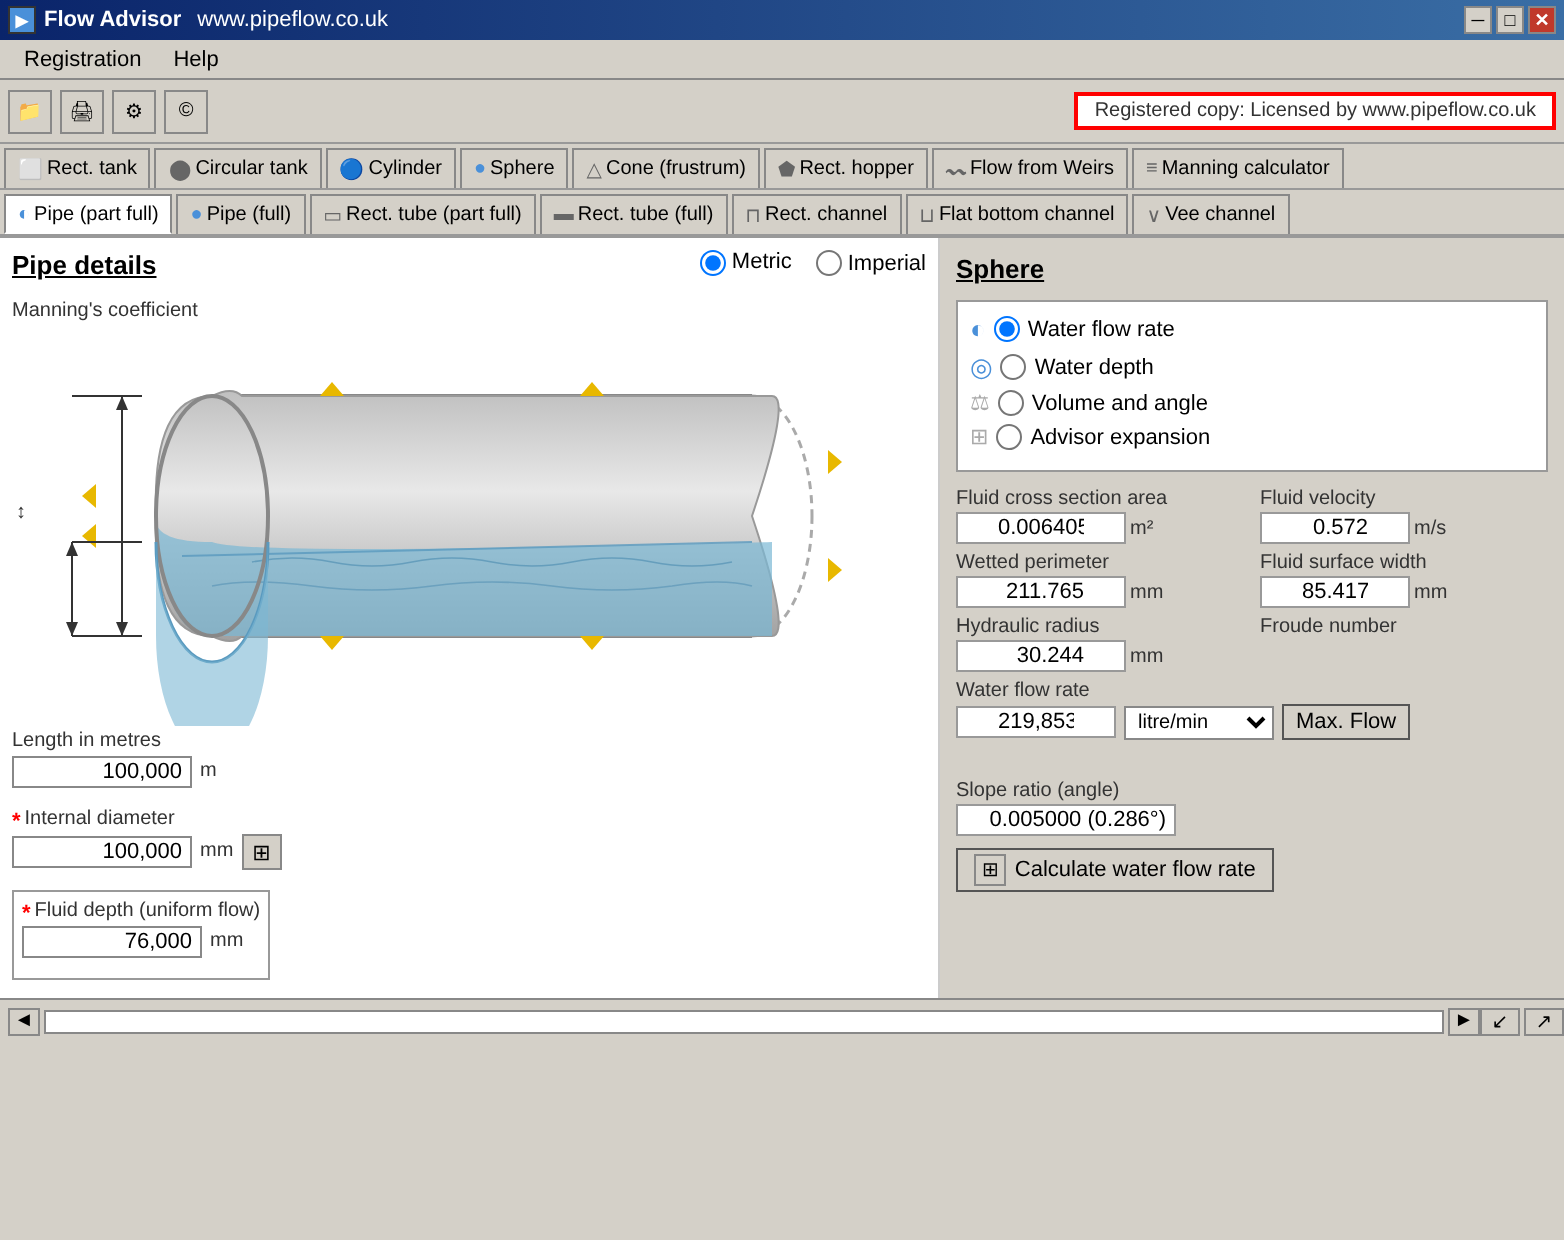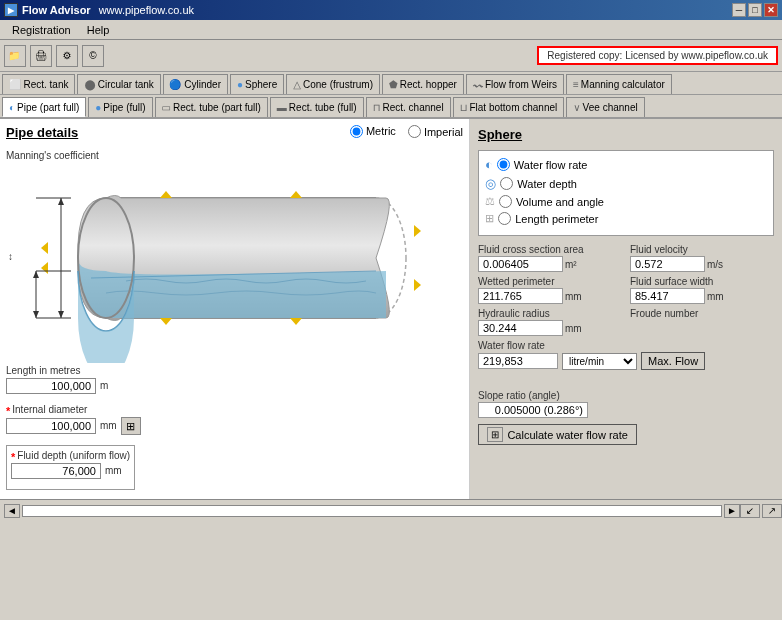--- a/index.html
+++ b/index.html
@@ -37,21 +37,21 @@
     .dropdown { border: 1px solid #888; background: white; font-size: 10px; padding: 1px 2px; }
     .required-star { color: red; font-weight: bold; margin-right: 2px; }
 
     
     .right-panel { flex: 1; padding: 8px; background: #d4d0c8; }
     .results-title { font-size: 13px; font-weight: bold; text-decoration: underline; margin-bottom: 8px; }
     .result-options { background: white; border: 1px solid #999; padding: 6px; margin-bottom: 8px; }
     .result-option { display: flex; align-items: center; gap: 4px; margin-bottom: 4px; font-size: 11px; }
     .result-option input[type=radio] { margin: 0; }
     .result-field-label { font-size: 10px; color: #333; margin-bottom: 1px; }
-    .result-value { border: 1px solid #999; background: white; padding: 1px 4px; font-size: 11px; text-align: left; width: 100%; }
+    .result-value { border: 1px solid #999; background: white; padding: 1px 20px; font-size: 11px; text-align: right; width: 100%; }
     .unit-label { font-size: 10px; color: #333; white-space: nowrap; }
     
     
     .status-bar { background: #d4d0c8; height: 22px; border-top: 1px solid #888; display: flex; align-items: center; padding: 0 4px; justify-content: space-between; }
     .status-scroll { width: 16px; height: 14px; background: #d4d0c8; border: 1px solid #888; display: flex; align-items: center; justify-content: center; font-size: 10px; }
 
     
     .calc-btn { background: #d4d0c8; border: 1px solid #555; padding: 2px 8px; font-size: 11px; cursor: pointer; display: flex; align-items: center; gap: 4px; }
     .max-flow-btn { background: #d4d0c8; border: 1px solid #555; padding: 2px 6px; font-size: 11px; cursor: pointer; }
     .slope-ratio-box { border: 1px solid #999; background: white; padding: 1px 4px; font-size: 11px; text-align: right; width: 110px; }
@@ -293,21 +293,21 @@
         <span>Water depth</span>
       </div>
       <div class="result-option">
         <span style="color:#aaa;font-size:11px;">⚖</span>
         <input type="radio" name="result_type" style="">
         <span>Volume and angle</span>
       </div>
       <div class="result-option">
         <span style="color:#aaa;font-size:11px;">⊞</span>
         <input type="radio" name="result_type" style="">
-        <span>Length perimeter</span>
+        <span>Advisor expansion</span>
       </div>
     </div>
 
     <div style="display:grid; grid-template-columns:1fr 1fr; gap:4px 8px;">
 
       <div>
         <div class="result-field-label">Fluid cross section area</div>
         <div style="display:flex;align-items:center;gap:2px;">
           <input type="text" class="result-value" style="width: 85px;" value="0.006405">
           <span class="unit-label">m²</span>

